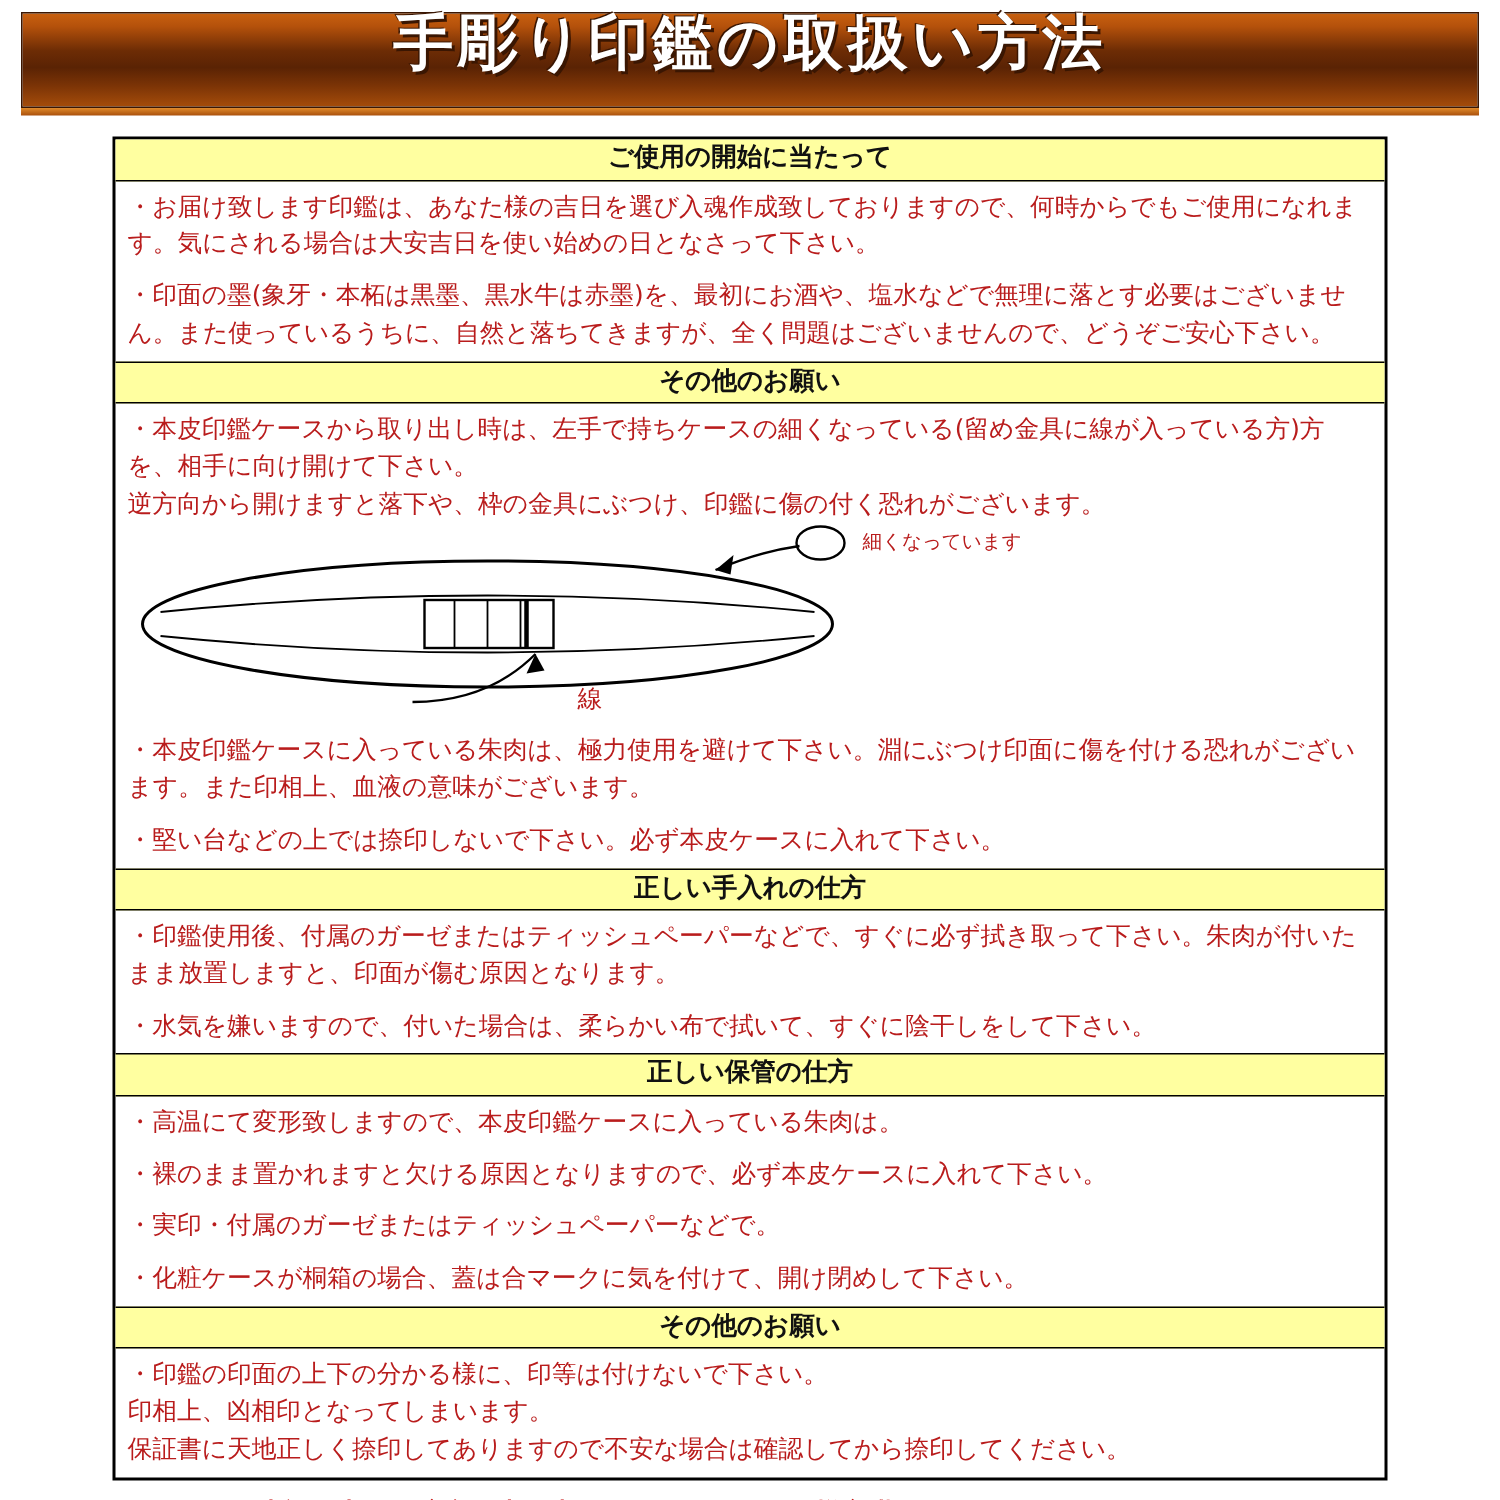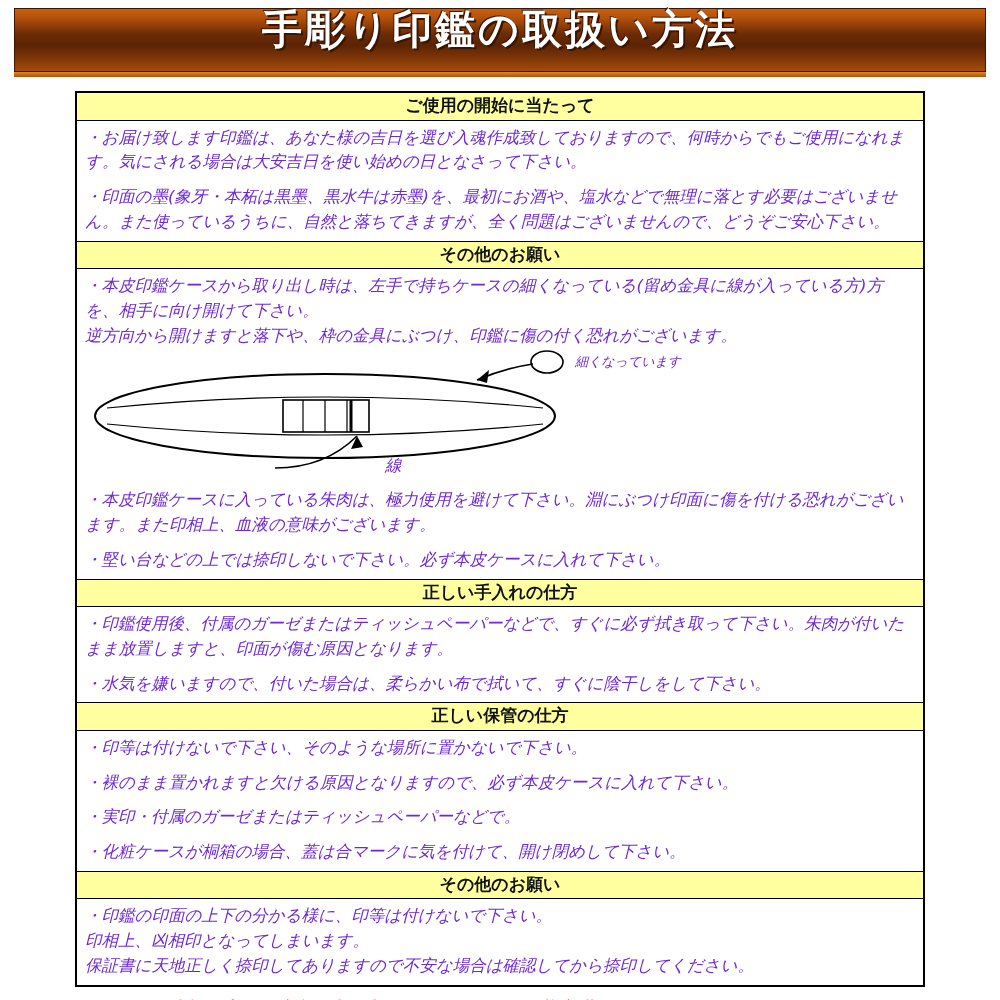--- a/index.html
+++ b/index.html
@@ -75,22 +75,21 @@
     line-height: 1.15;
   }
   .doc > .section-head:first-child {
     border-top: none;
   }
 
   .body-block {
     padding: 5px 8px 6px 8px;
     font-size: 16.5px;
     line-height: 1.5;
-    color: #6d28d9;
-    font-style: italic;
+    color: #b91c1c;
   }
   .para {
     margin: 0 0 10px 0;
     white-space: pre-wrap;
   }
   .para:last-child {
     margin-bottom: 0;
   }
   .para.tight {
     margin-bottom: 0;
@@ -170,21 +169,21 @@
     </div>
 
     <div class="section-head">正しい手入れの仕方</div>
     <div class="body-block">
       <p class="para">・印鑑使用後、付属のガーゼまたはティッシュペーパーなどで、すぐに必ず拭き取って下さい。朱肉が付いたまま放置しますと、印面が傷む原因となります。</p>
       <p class="para">・水気を嫌いますので、付いた場合は、柔らかい布で拭いて、すぐに陰干しをして下さい。</p>
     </div>
 
     <div class="section-head">正しい保管の仕方</div>
     <div class="body-block">
-      <p class="para">・印等は付けないで下さい、そのような場所に置かないで下さい。</p>
+      <p class="para">・高温にて変形致しますので、本皮印鑑ケースに入っている朱肉は。</p>
       <p class="para">・裸のまま置かれますと欠ける原因となりますので、必ず本皮ケースに入れて下さい。</p>
       <p class="para">・実印・付属のガーゼまたはティッシュペーパーなどで。</p>
       <p class="para">・化粧ケースが桐箱の場合、蓋は合マークに気を付けて、開け閉めして下さい。</p>
     </div>
 
     <div class="section-head">その他のお願い</div>
     <div class="body-block">
       <p class="para">・印鑑の印面の上下の分かる様に、印等は付けないで下さい。
 印相上、凶相印となってしまいます。
 保証書に天地正しく捺印してありますので不安な場合は確認してから捺印してください。</p>

